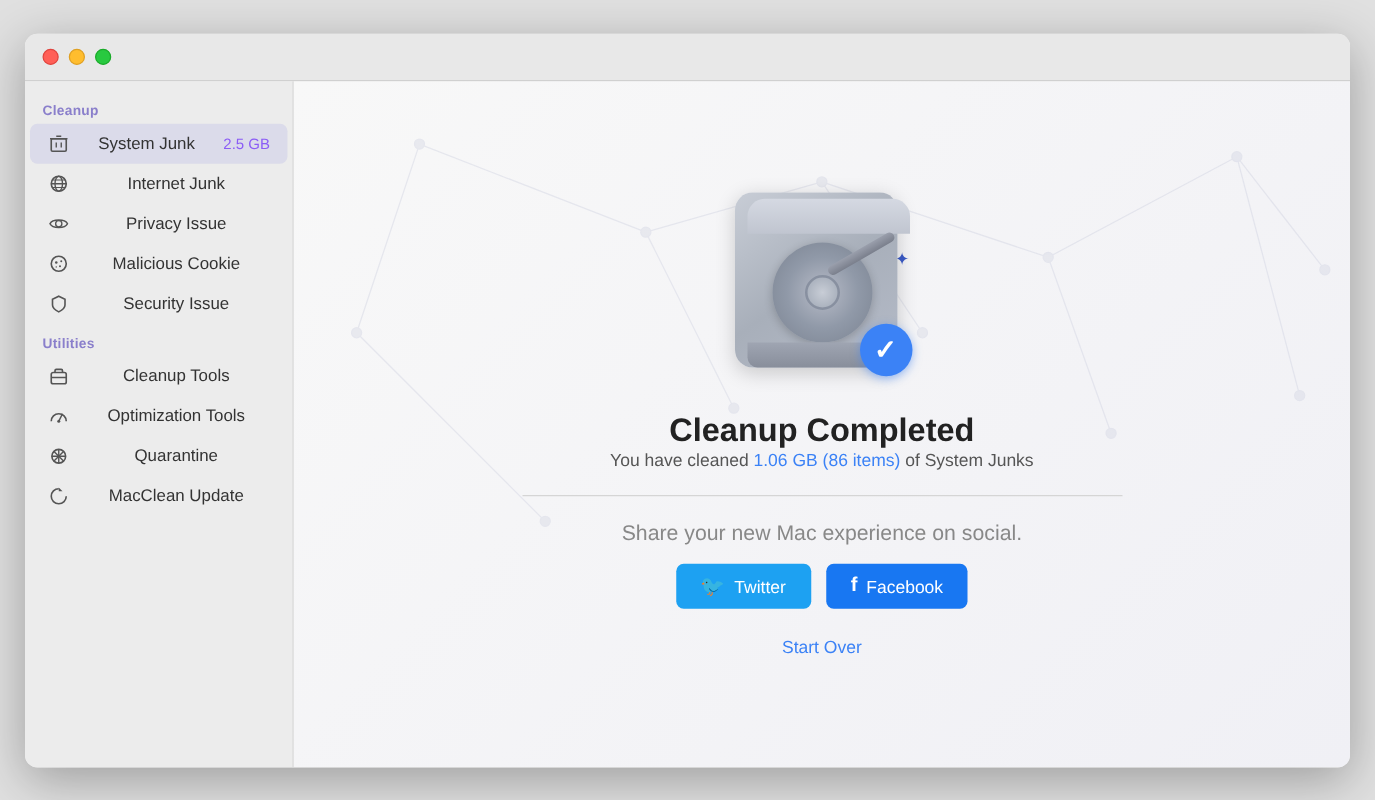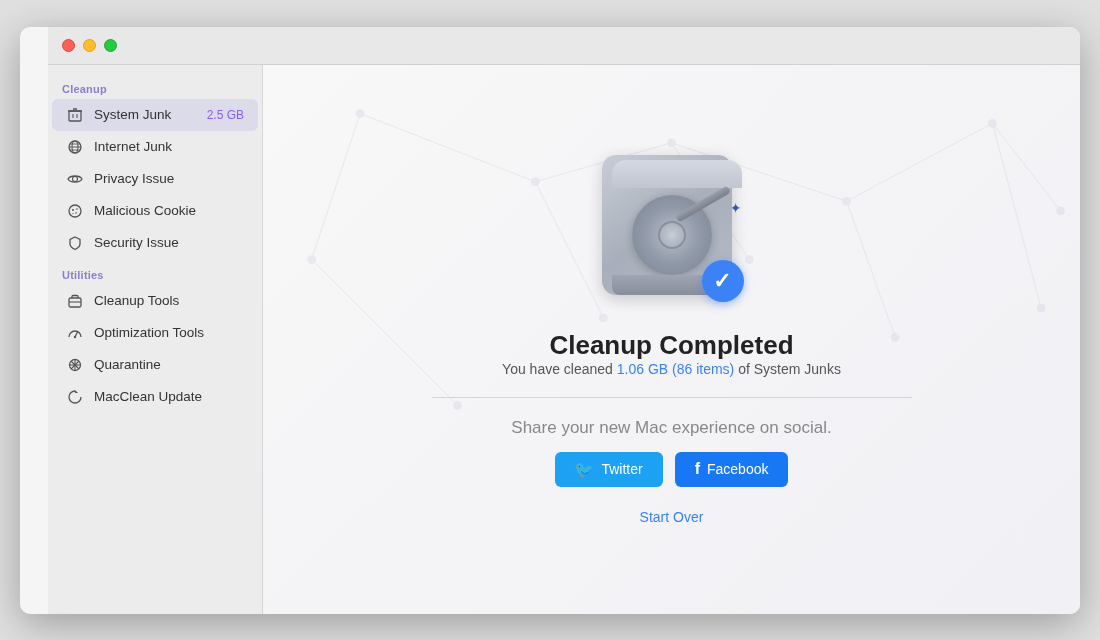--- a/index.html
+++ b/index.html
@@ -15,21 +15,20 @@
     }
     .window {
       width: 1060px;
       height: 587px;
       border-radius: 10px;
       box-shadow: 0 10px 40px rgba(0,0,0,0.3);
       overflow: hidden;
       display: flex;
       flex-direction: column;
       background: #f5f5f5;
-      padding-left: 28px;
     }
     .titlebar {
       height: 38px;
       background: #e8e8e8;
       display: flex;
       align-items: center;
       padding: 0 14px;
       gap: 8px;
       flex-shrink: 0;
       border-bottom: 1px solid #d0d0d0;
@@ -71,21 +70,21 @@
       cursor: pointer;
       border-radius: 6px;
       margin: 0 4px;
       font-size: 13.5px;
       color: #333;
     }
     .sidebar-item.active {
       background: rgba(100,100,220,0.12);
       color: #333;
     }
-    .sidebar-item-label { flex: 1; }
+    .sidebar-item-label { flex: 1; text-align: center; }
     .sidebar-item-badge {
       font-size: 12px;
       color: #8b5cf6;
       text-align: right;
     }
     .sidebar-icon {
       width: 18px;
       height: 18px;
       display: flex;
       align-items: center;

